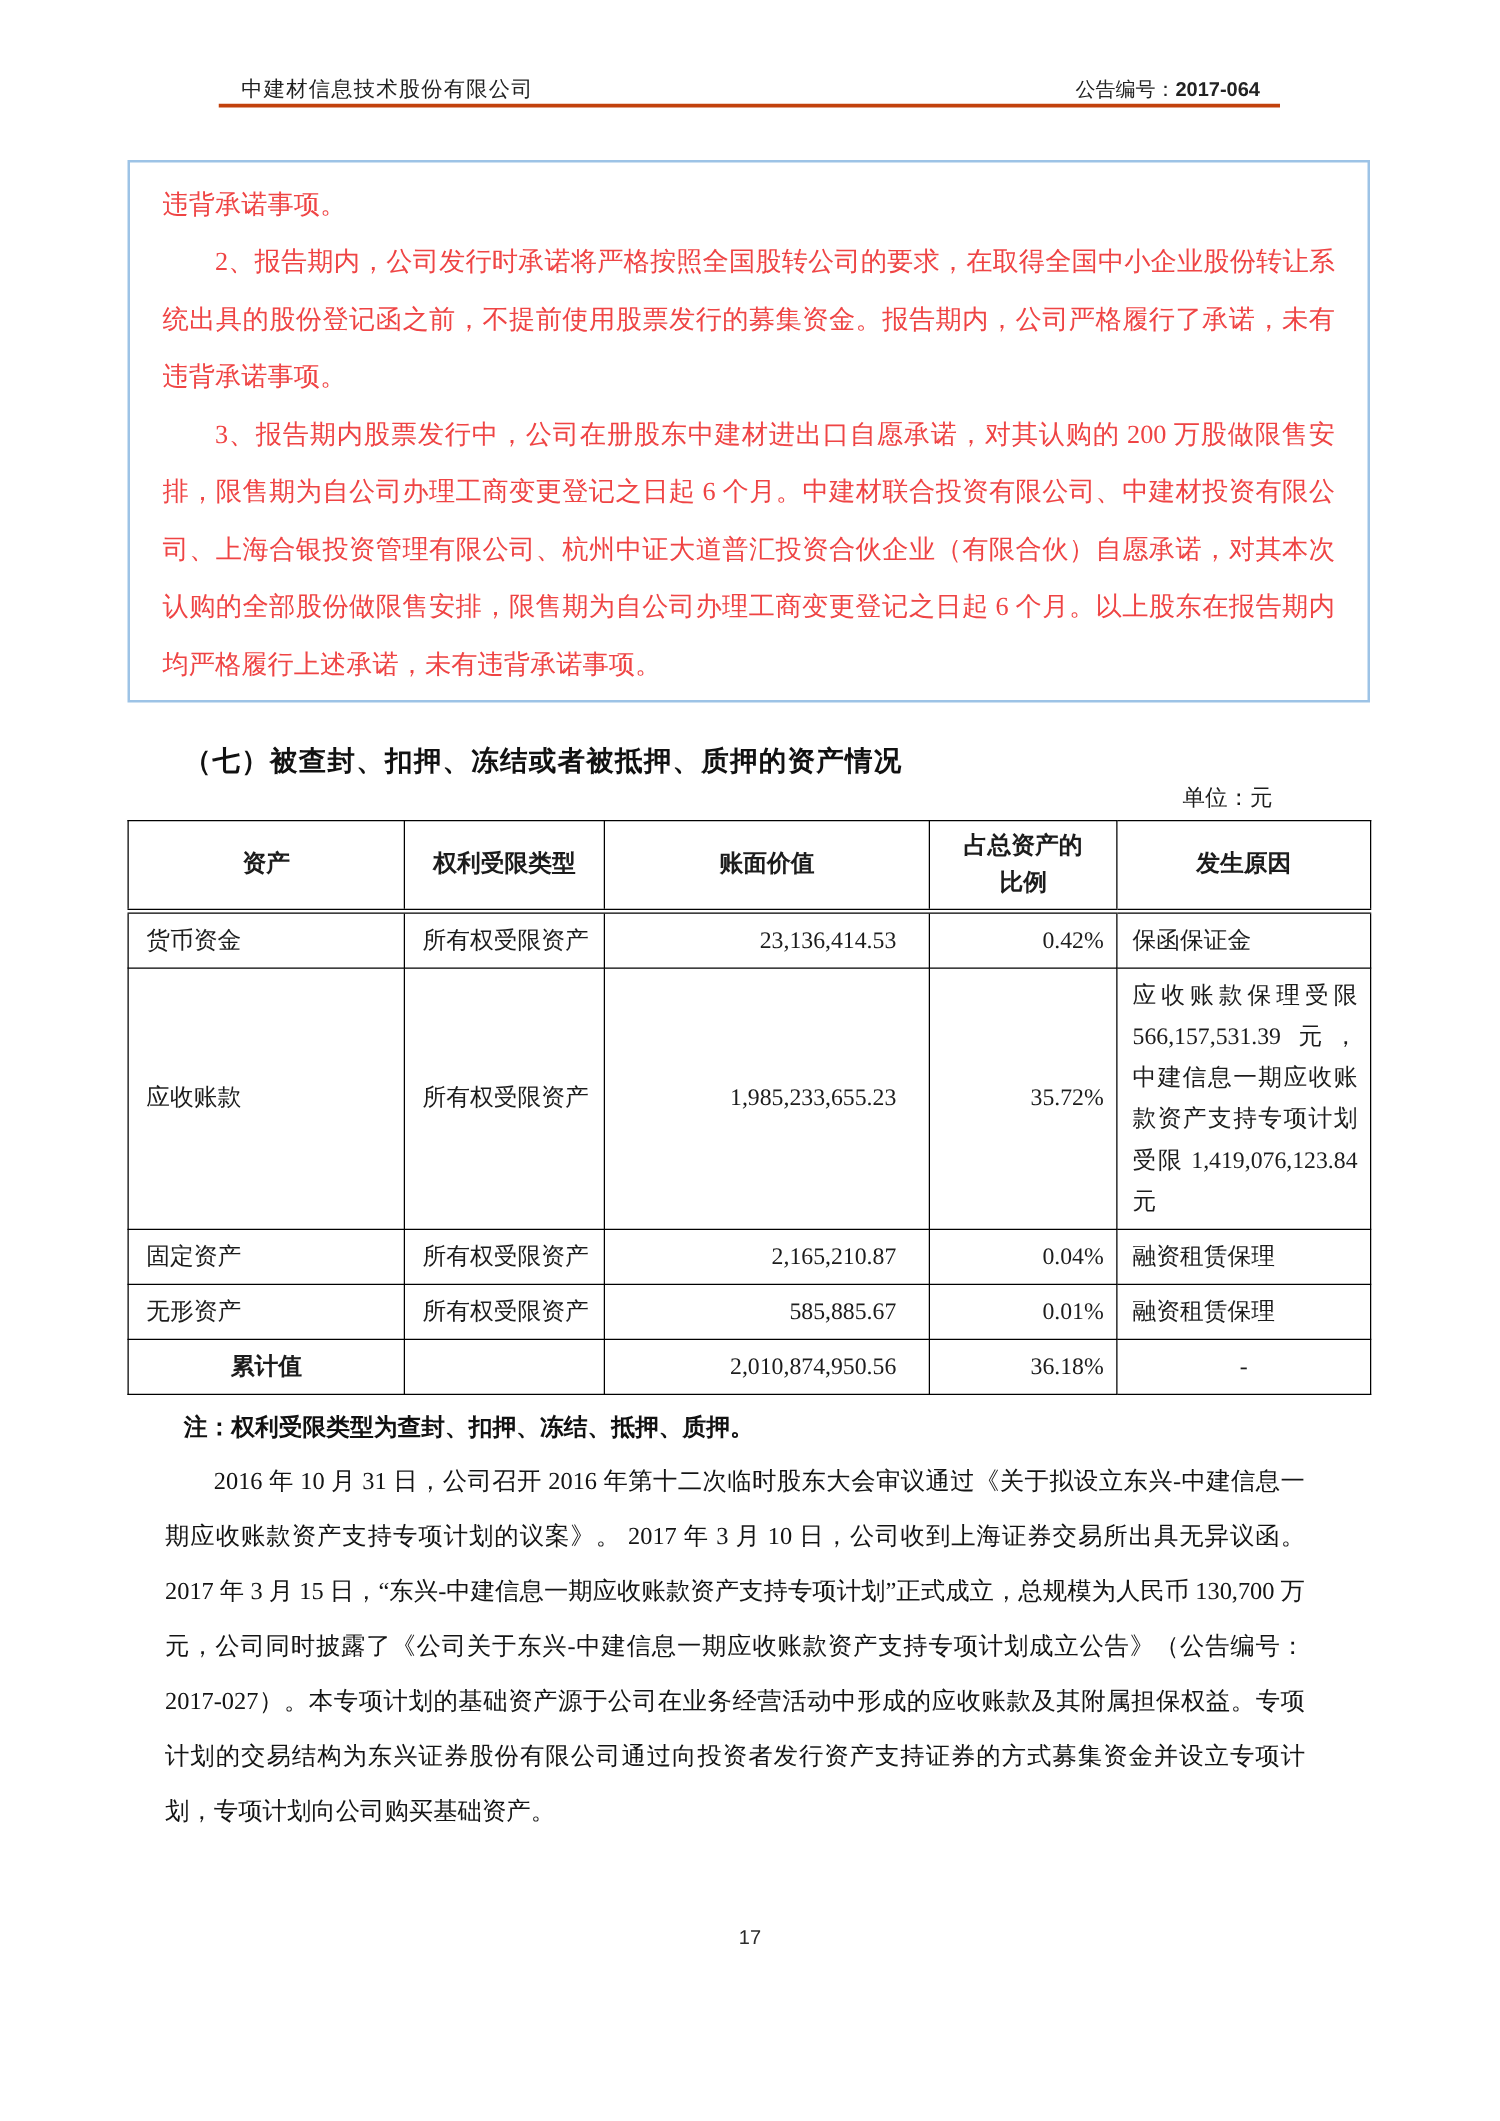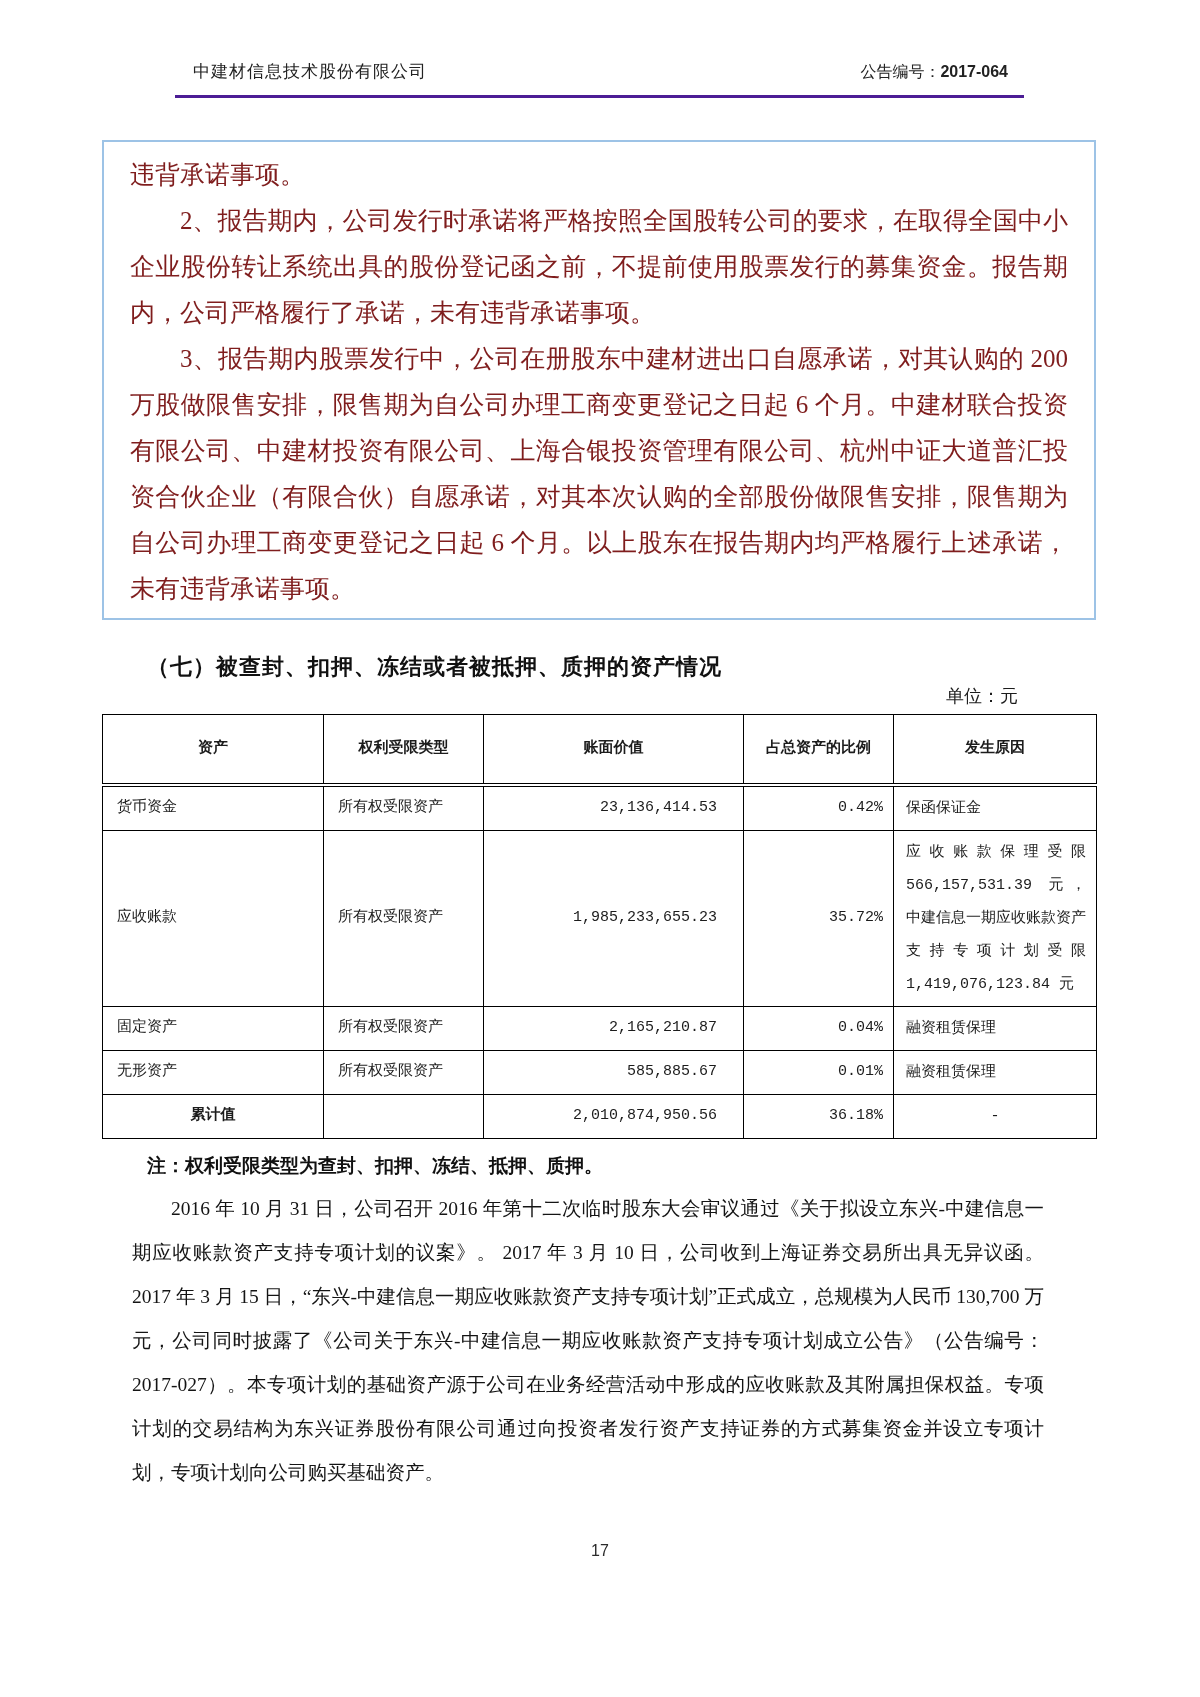--- a/index.html
+++ b/index.html
@@ -14,22 +14,22 @@
     font-family: "Liberation Serif", "DejaVu Serif", serif;
     color: #1c1c1c;
     overflow: hidden;
   }
   
   .doc-header {
     display: flex;
     justify-content: space-between;
     align-items: flex-end;
     margin: 0 72px 0 73px;
-    padding-bottom: 12px;
-    border-bottom: 3px solid #4c1d95;
+    padding-bottom: 0;
+    border-bottom: 3px solid #c2410c;
   }
   .doc-header .company {
     margin-left: 18px;
     font-size: 17px;
     letter-spacing: 1px;
     color: #222;
   }
   .doc-header .notice {
     font-size: 16px;
     margin-right: 16px;
@@ -41,24 +41,24 @@
     font-size: 16px;
   }
   
   .commit-box {
     margin-top: 42px;
     border: 2px solid #9dc3e6;
     padding: 10px 26px 6px 26px;
     min-height: 428px;
   }
   .commit-box p {
-    font-size: 25px;
+    font-size: 21px;
     line-height: 46px;
     text-align: justify;
-    color: #7f1d1d;
+    color: #ef4444;
   }
   .commit-box p.indent { text-indent: 2em; }
   
   .section-heading {
     margin: 30px 0 0 45px;
     font-family: "Liberation Sans", "DejaVu Sans", sans-serif;
     font-weight: bold;
     font-size: 22px;
     line-height: 34px;
     color: #111;
@@ -70,22 +70,21 @@
     padding-right: 78px;
     font-size: 18px;
     line-height: 24px;
   }
   
   table.asset-table {
     margin-top: 6px;
     width: 100%;
     border-collapse: collapse;
     table-layout: fixed;
-    font-size: 15px;
-    font-family: Liberation Mono, monospace;
+    font-size: 19px;
   }
   .asset-table col.c1 { width: 221px; }
   .asset-table col.c2 { width: 160px; }
   .asset-table col.c3 { width: 260px; }
   .asset-table col.c4 { width: 150px; }
   .asset-table col.c5 { width: 203px; }
   .asset-table th, .asset-table td {
     border: 1px solid #000;
     vertical-align: middle;
   }

